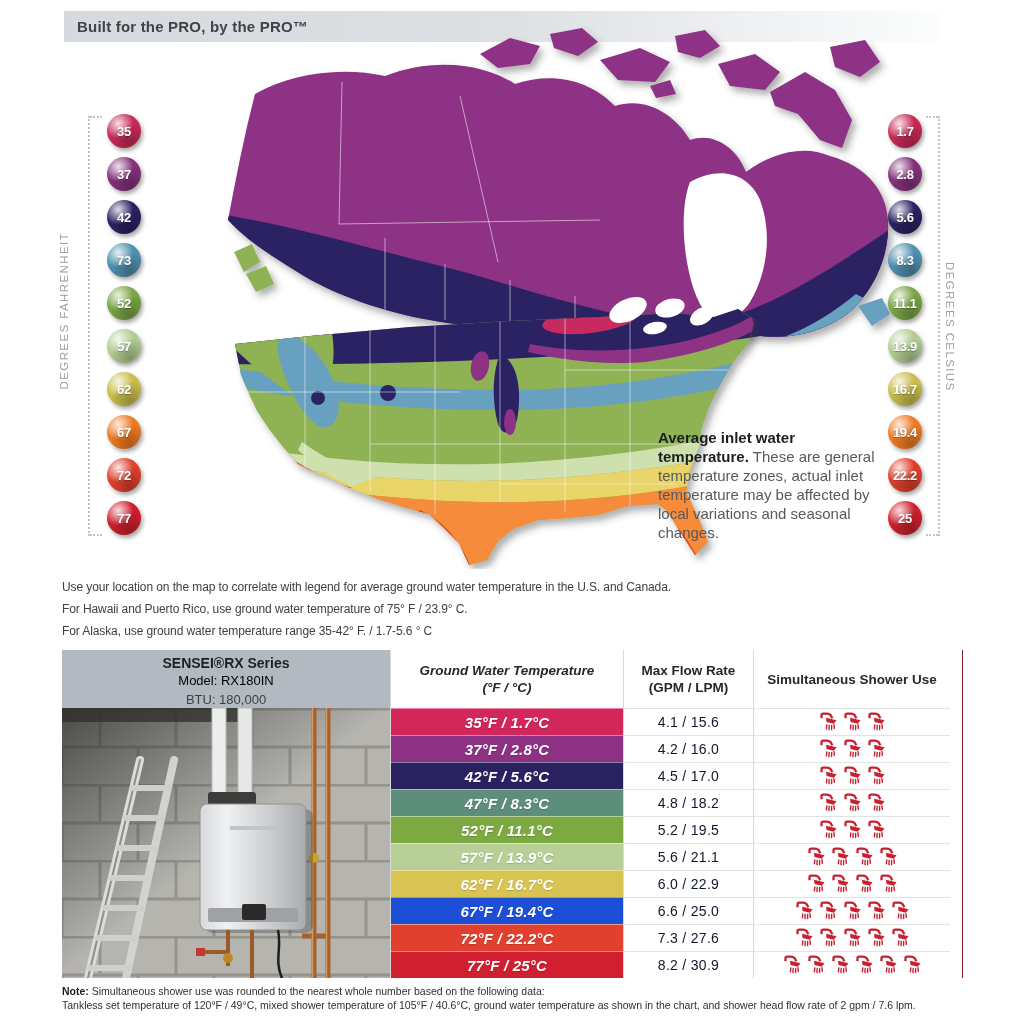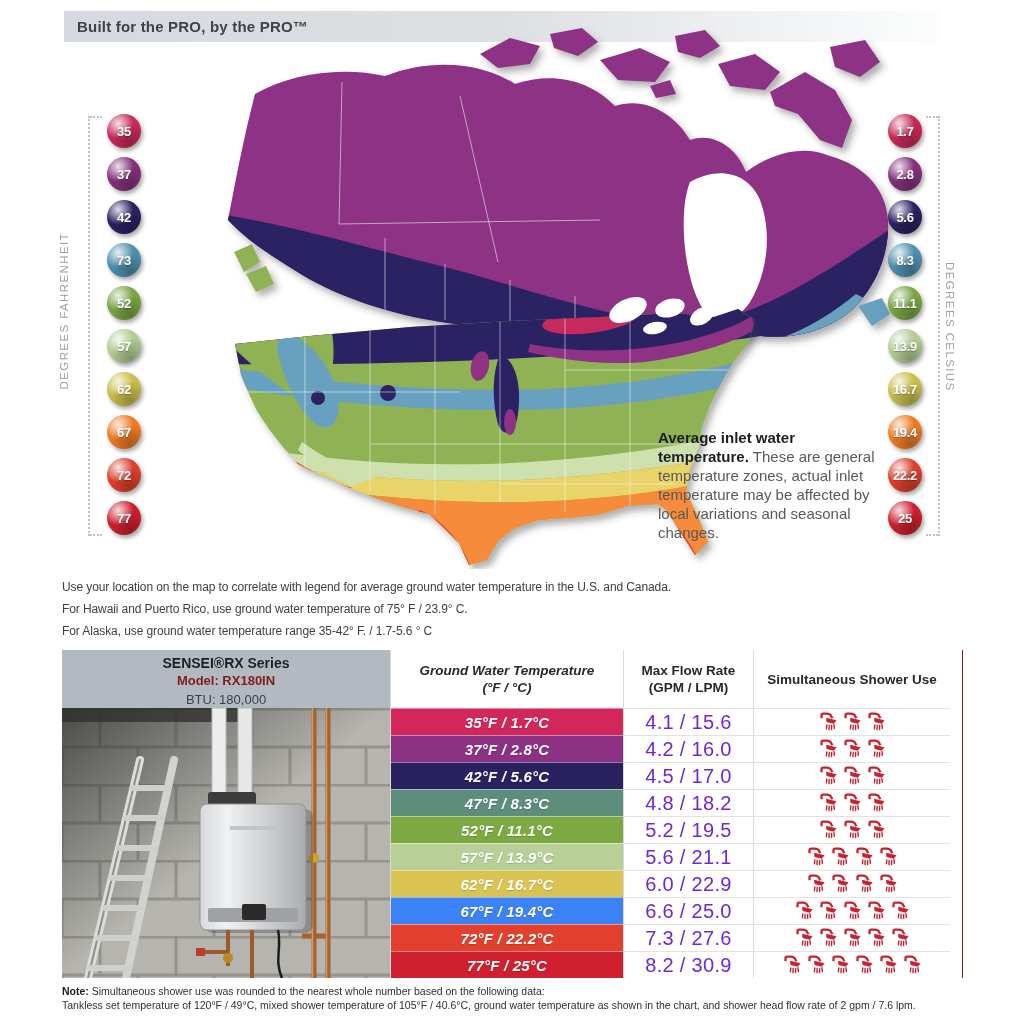--- a/index.html
+++ b/index.html
@@ -37,29 +37,29 @@
   
   .tbl{position:absolute;left:62px;top:650px;width:900px;display:flex;z-index:2;
     border-right:1px solid #7f1d1d;}
   .col{box-sizing:border-box;}
   .col1{width:328px;}
   .col2{width:233px;border-left:1px solid #d9d9d9;font-style:italic;}
   .col3{width:130px;border-left:1px solid #d9d9d9;}
   .col4{width:197px;border-left:1px solid #d9d9d9;}
   .prod-head{height:58px;background:#b2b9c0;text-align:center;padding-top:5px;box-sizing:border-box;}
   .prod-series{font-size:14px;font-weight:bold;color:#1d1f24;}
-  .prod-model{font-size:13px;font-weight:bold;color:#7f1d1d;margin-top:2px;}
+  .prod-model{font-size:13px;font-weight:normal;color:#000000;margin-top:2px;}
   .prod-btu{font-size:13px;color:#3c4148;margin-top:4px;}
   .col-head{height:58px;display:flex;flex-direction:column;align-items:center;justify-content:center;
     background:#fff;font-size:13.5px;font-weight:bold;color:#27282a;text-align:center;line-height:17px;}
   .photo-art{display:block;width:328px;height:270px;}
   .trow{height:27px;box-sizing:border-box;display:flex;align-items:center;justify-content:center;}
   .trow.temp{color:#fff;font-weight:bold;font-size:15px;text-shadow:0 1px 1px rgba(0,0,0,.18);
     border-top:1px solid rgba(255,255,255,.45);letter-spacing:.2px;}
-  .trow.flow{font-size:20px;color:#6d28d9;border-top:1px solid #e3e3e3;letter-spacing:.3px;}
+  .trow.flow{font-size:14px;color:#0f172a;border-top:1px solid #e3e3e3;letter-spacing:.3px;}
   .trow.show{gap:7px;border-top:1px solid #e3e3e3;color:#c8202f;}
   .sh{width:17px;height:20px;}
   
   .note{position:absolute;left:62px;top:984px;width:900px;z-index:2;
     font-size:10.5px;color:#2f2f2f;line-height:14px;}
   .note b{color:#1c1c1c;}
   .hidden-defs{position:absolute;width:0;height:0;overflow:hidden;}
 </style>
 </head>
 <body>
@@ -282,21 +282,21 @@
         <span>(°F / °C)</span>
       </div>
       <div id="temp-rows">
           <div class="trow temp" style="background: rgb(211, 38, 91);">35°F / 1.7°C</div>
           <div class="trow temp" style="background: rgb(140, 49, 131);">37°F / 2.8°C</div>
           <div class="trow temp" style="background: rgb(42, 33, 97);">42°F / 5.6°C</div>
           <div class="trow temp" style="background: rgb(93, 142, 123);">47°F / 8.3°C</div>
           <div class="trow temp" style="background: rgb(125, 169, 67);">52°F / 11.1°C</div>
           <div class="trow temp" style="background: rgb(184, 207, 152);">57°F / 13.9°C</div>
           <div class="trow temp" style="background: rgb(216, 195, 83);">62°F / 16.7°C</div>
-          <div class="trow temp" style="background: #3b82f6;">67°F / 19.4°C</div>
+          <div class="trow temp" style="background: #1d4ed8;">67°F / 19.4°C</div>
           <div class="trow temp" style="background: rgb(226, 64, 46);">72°F / 22.2°C</div>
           <div class="trow temp" style="background: rgb(208, 31, 47);">77°F / 25°C</div>
         </div>
     </div>
 
     <div class="col col3">
       <div class="col-head">
         <span>Max Flow Rate</span>
         <span>(GPM / LPM)</span>
       </div>

